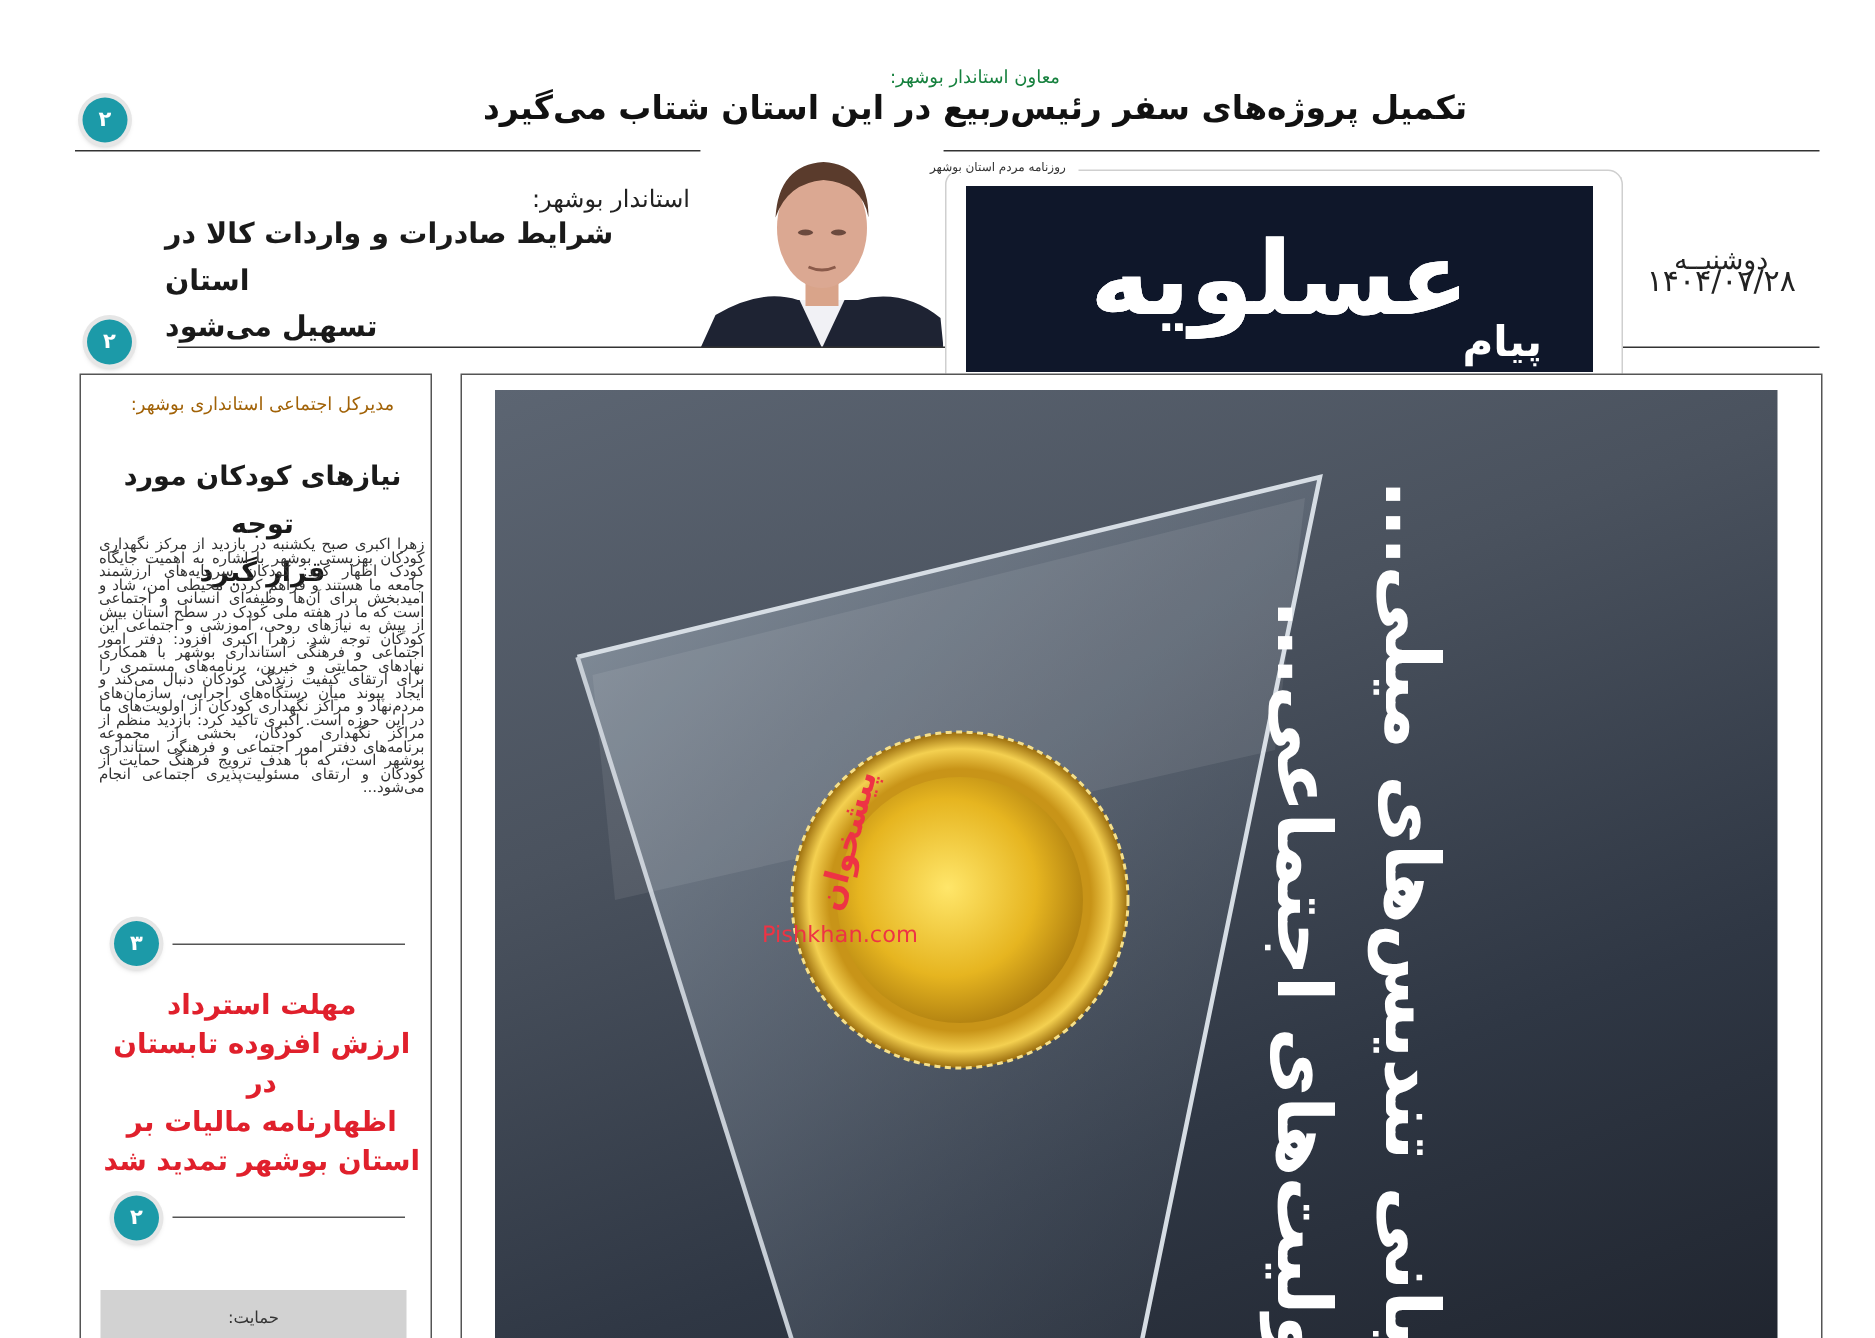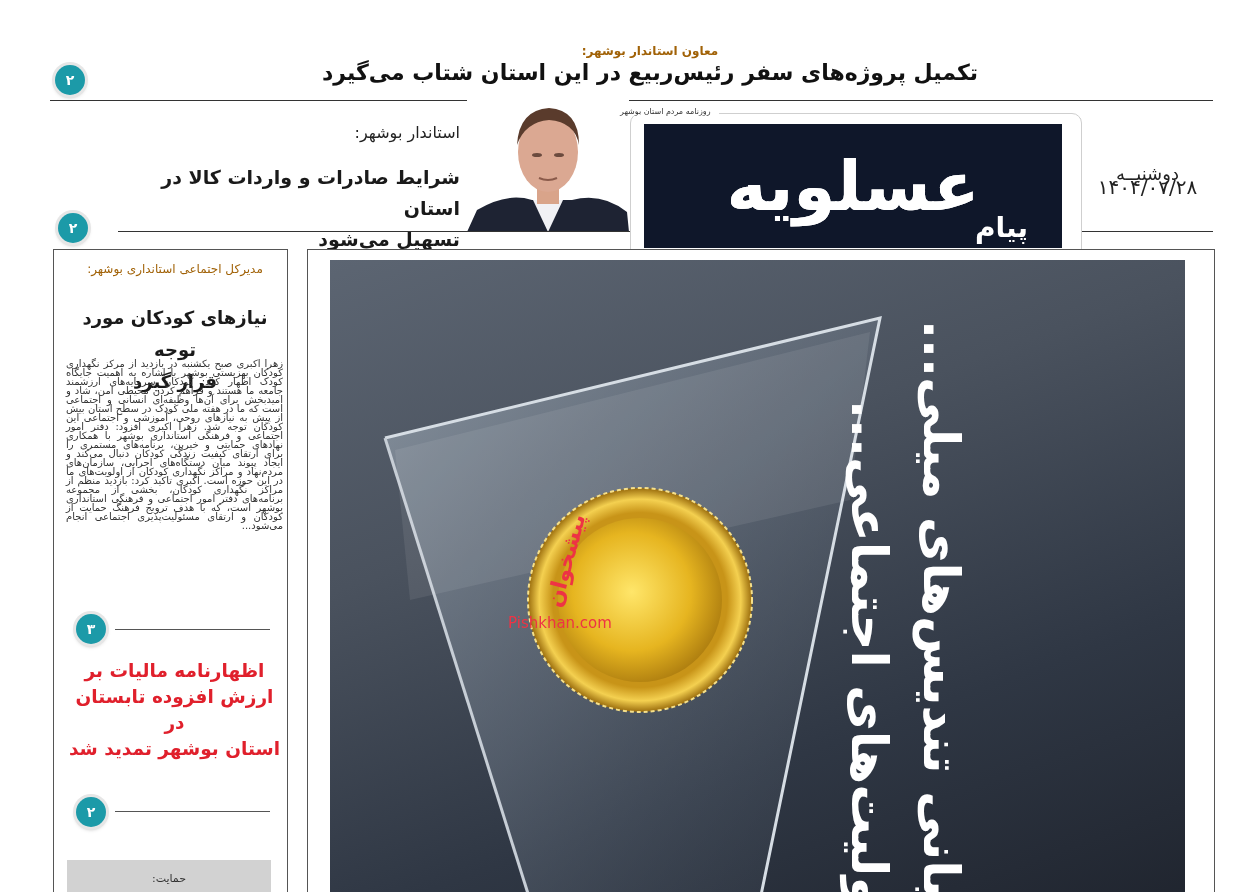--- a/index.html
+++ b/index.html
@@ -6,21 +6,21 @@
   body {
     width:1250px; height:892px; overflow:hidden; position:relative;
     background:#ffffff;
     font-family:"DejaVu Sans", sans-serif;
     color:#1a1a1a;
   }
   .abs { position:absolute; }
   .rtl { direction:rtl; }
 
   
-  .top-kicker { left:300px; top:44px; width:700px; text-align:center; font-size:12px; color:#a16207;font-weight:bold; }
+  .top-kicker { left:300px; top:44px; width:700px; text-align:center; font-size:12px; color:#15803d; }
   .top-headline { left:300px; top:60px; width:700px; text-align:center; font-size:22px; font-weight:bold; color:#111; }
   .top-rule { left:50px; top:100px; width:1163px; height:1px; background:#333; }
 
   
   .badge {
     width:30px; height:30px; border-radius:50%;
     background:#1c9aa8; color:#fff; font-weight:bold; font-size:14px;
     display:flex; align-items:center; justify-content:center;
     box-shadow:0 0 0 3px #e6e6e6, 0 2px 4px rgba(0,0,0,0.35);
   }
@@ -38,21 +38,21 @@
   .mast-logo { position:absolute; left:0; top:0; width:100%; height:100%; display:flex; align-items:center; justify-content:center;
     font-size:68px; font-weight:bold; color:#fff; direction:rtl; letter-spacing:-2px;
     text-shadow:0 0 0 #fff; }
   .mast-sub { position:absolute; right:34px; bottom:4px; font-size:28px; font-weight:bold; color:#fff; direction:rtl; }
   .mast-info { left:644px; top:251px; width:418px; height:12px; font-size:7.5px; color:#111; display:flex; justify-content:space-between; align-items:center; }
   .mast-info .url { font-size:9.5px; color:#111; }
   .mast-info .meta { direction:rtl; font-weight:bold; }
 
   
   .sec-kicker { left:160px; top:123px; width:300px; text-align:right; font-size:16px; color:#222; direction:rtl; }
-  .sec-headline { left:110px; top:162px; width:350px; text-align:right; font-size:19px; font-weight:bold; line-height:31px; direction:rtl; }
+  .sec-headline { left:110px; top:141px; width:350px; text-align:left; font-size:19px; font-weight:bold; line-height:31px; direction:rtl; }
   .portrait { left:467px; top:100px; width:162px; height:132px; overflow:hidden; background:#fff; }
   .sec-rule { left:118px; top:231px; width:1095px; height:1px; background:#333; }
 
   
   .left-col { left:53px; top:249px; width:233px; height:660px; border:1px solid #555; background:#fff; }
   .lc-kicker { left:64px; top:262px; width:222px; text-align:center; font-size:12px; color:#a16207; direction:rtl; }
   .lc-headline { left:64px; top:286px; width:222px; text-align:center; font-size:18px; font-weight:bold; line-height:32px; direction:rtl;margin-top:16px; }
   .lc-body { left:66px; top:359px; width:217px; text-align:justify; font-size:10px; line-height:9px; color:#333; direction:rtl; }
   .lc-rule { height:1px; background:#555; }
   .lc-red { left:66px; top:658px; width:217px; text-align:center; font-size:18.5px; font-weight:bold; line-height:26px; color:#e0202c; direction:rtl; }
@@ -125,22 +125,23 @@
   <div>قرار گیرد</div>
 </div>
 <div class="abs lc-body">زهرا اکبری صبح یکشنبه در بازدید از مرکز نگهداری کودکان بهزیستی بوشهر با اشاره به اهمیت جایگاه کودک اظهار کرد: کودکان سرمایه‌های ارزشمند جامعه ما هستند و فراهم کردن محیطی امن، شاد و امیدبخش برای آن‌ها وظیفه‌ای انسانی و اجتماعی است که ما در هفته ملی کودک در سطح استان بیش از پیش به نیازهای روحی، آموزشی و اجتماعی این کودکان توجه شد. زهرا اکبری افزود: دفتر امور اجتماعی و فرهنگی استانداری بوشهر با همکاری نهادهای حمایتی و خیرین، برنامه‌های مستمری را برای ارتقای کیفیت زندگی کودکان دنبال می‌کند و ایجاد پیوند میان دستگاه‌های اجرایی، سازمان‌های مردم‌نهاد و مراکز نگهداری کودکان از اولویت‌های ما در این حوزه است. اکبری تاکید کرد: بازدید منظم از مراکز نگهداری کودکان، بخشی از مجموعه برنامه‌های دفتر امور اجتماعی و فرهنگی استانداری بوشهر است، که با هدف ترویج فرهنگ حمایت از کودکان و ارتقای مسئولیت‌پذیری اجتماعی انجام می‌شود...</div>
 
 <div class="abs badge" style="left:76px;top:614px;">
   <span>۳</span>
 </div>
 <div class="abs lc-rule" style="left:115px;top:629px;width:155px;"></div>
 
 <div class="abs lc-red">
+  <div>مهلت استرداد</div>
+  <div>ارزش افزوده تابستان در</div>
   <div>اظهارنامه مالیات بر</div>
-  <div>ارزش افزوده تابستان در</div>
   <div>استان بوشهر تمدید شد</div>
 </div>
 
 <div class="abs badge" style="left:76px;top:797px;">
   <span>۲</span>
 </div>
 <div class="abs lc-rule" style="left:115px;top:811px;width:155px;"></div>
 
 <div class="abs lc-grey">
   <div class="lc-grey-label">حمایت:</div>

